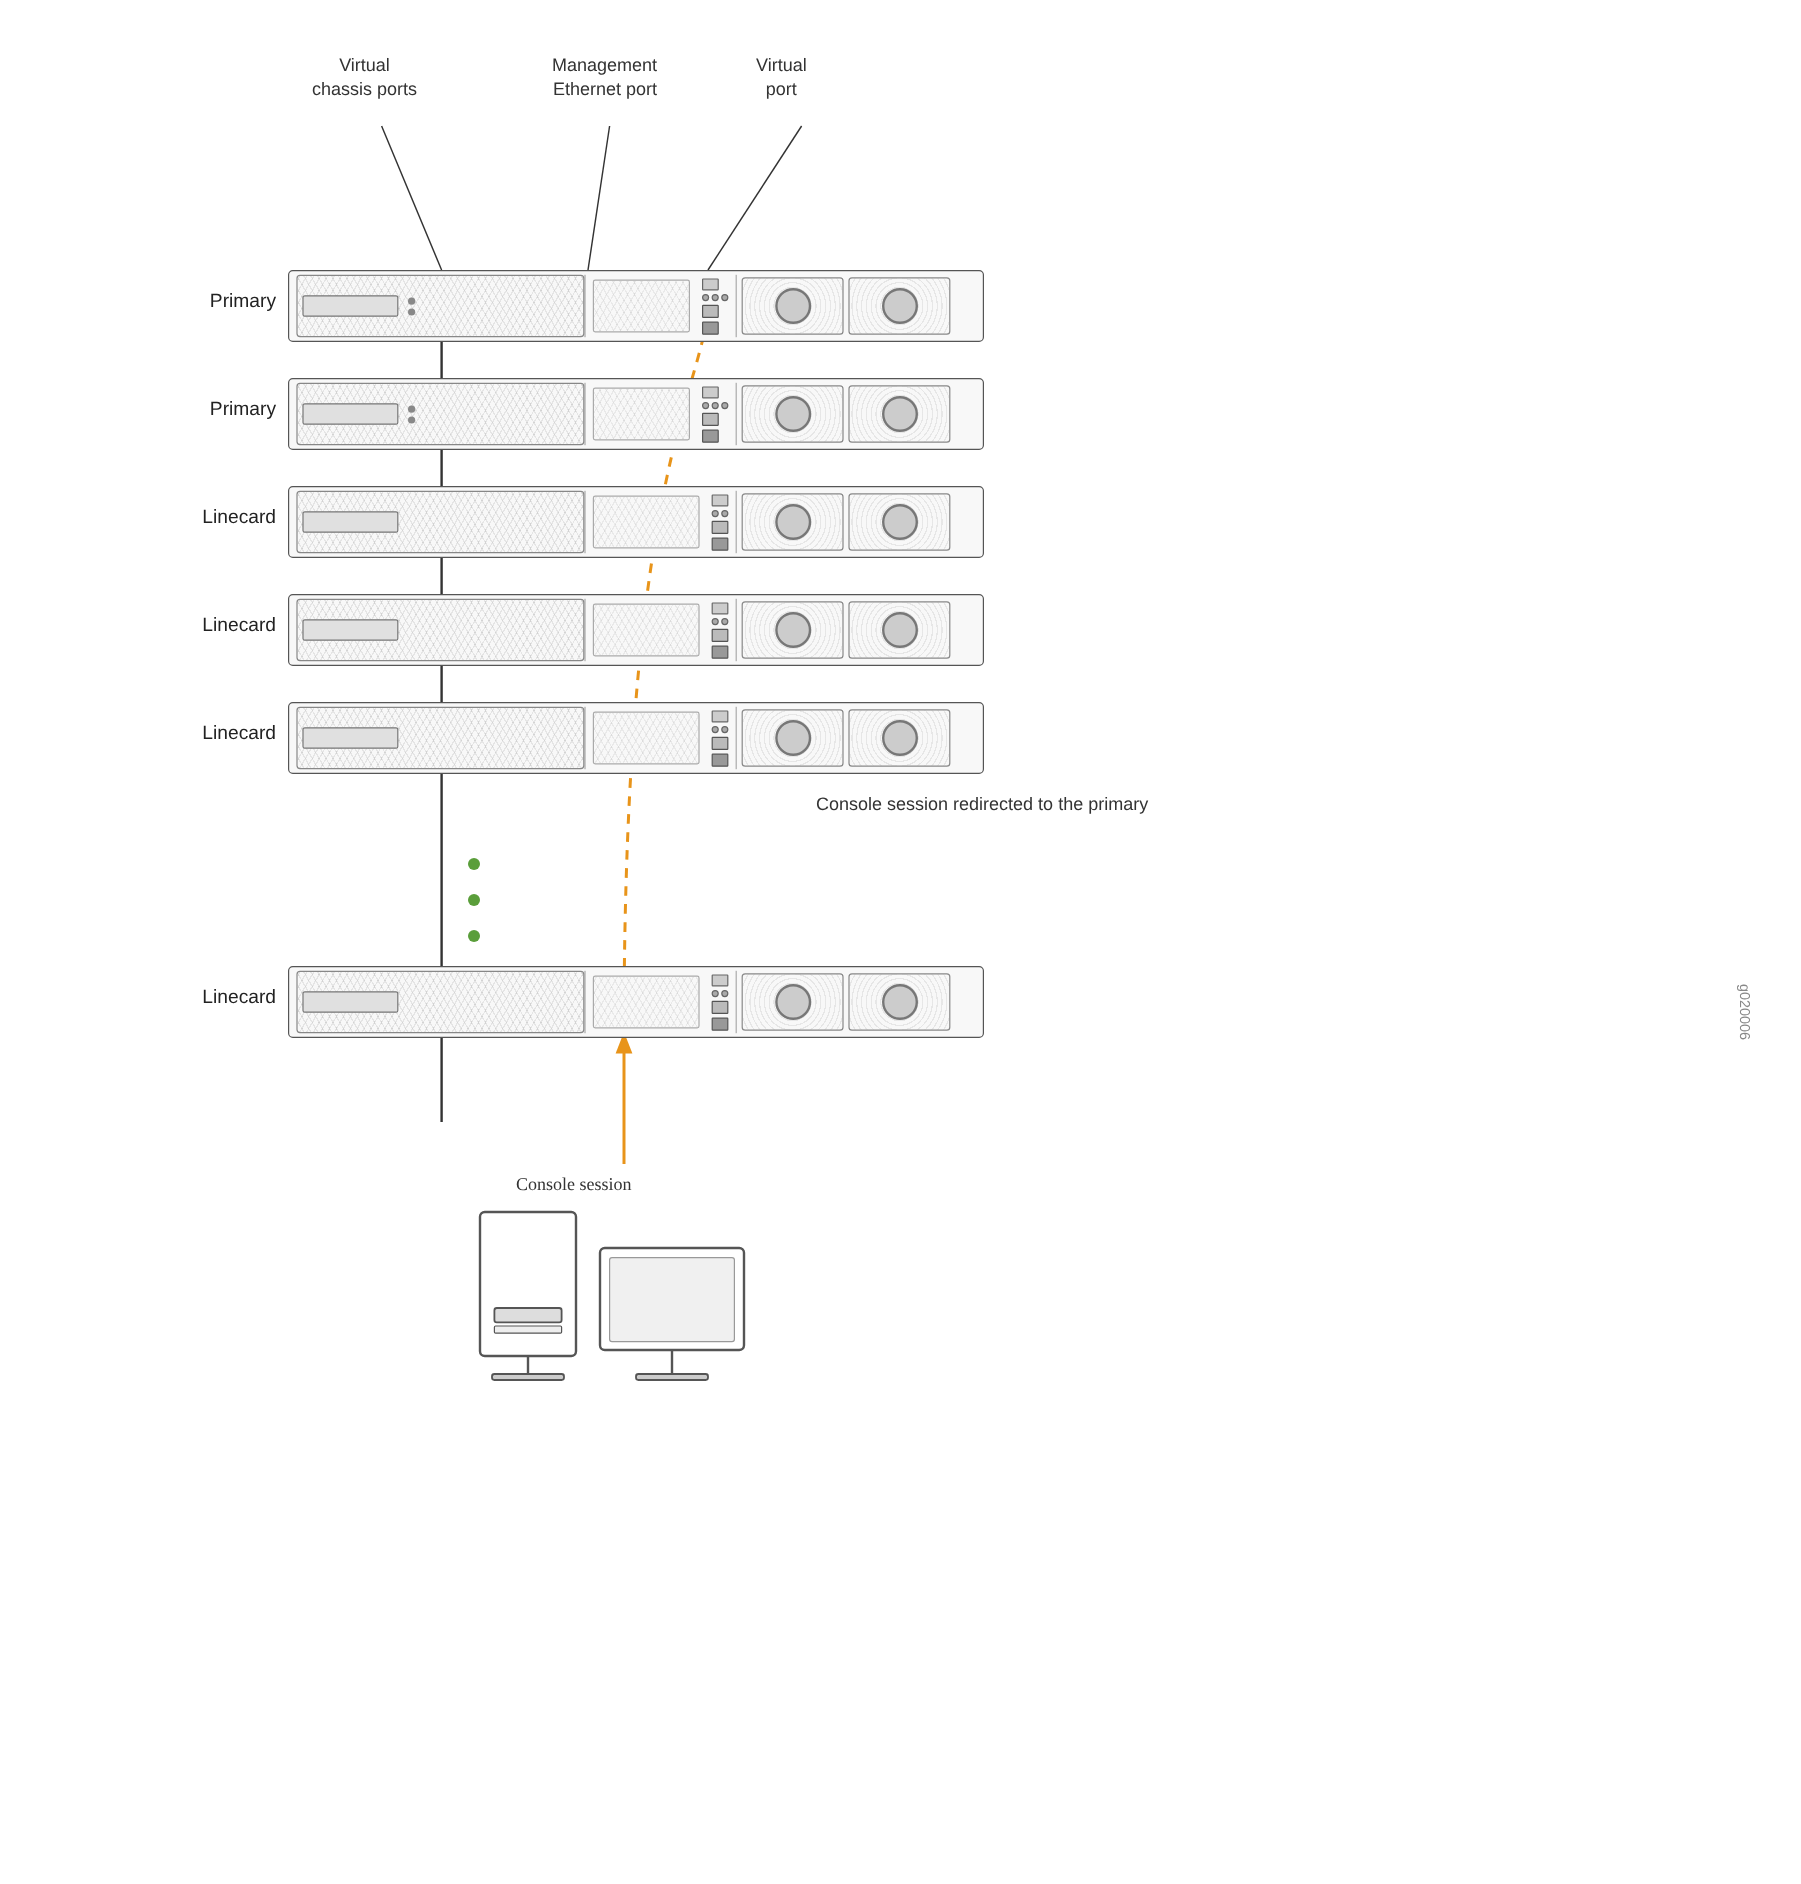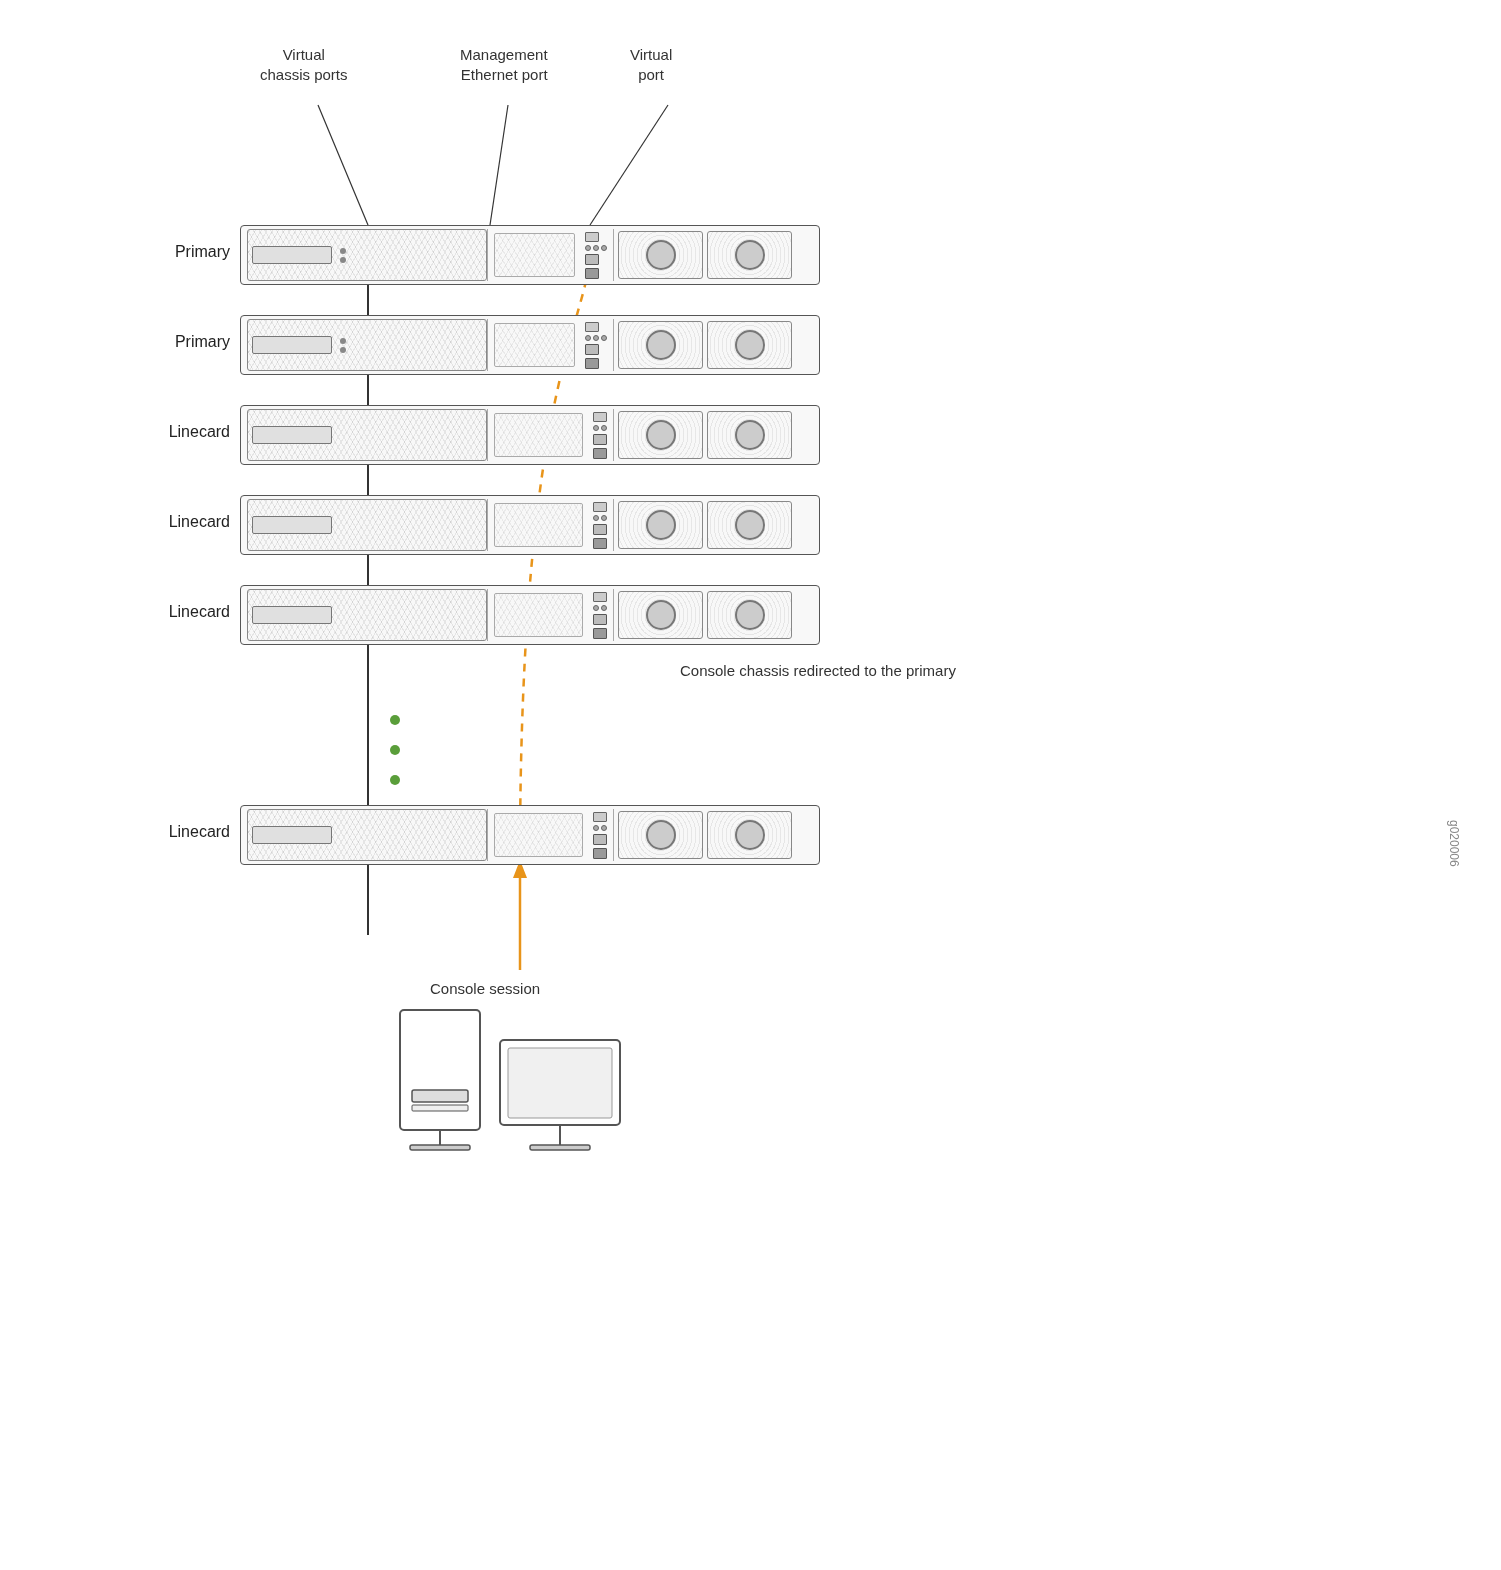--- a/index.html
+++ b/index.html
@@ -452,20 +452,20 @@
         <div class="power-module">
           <div class="power-connector"></div>
         </div>
         <div class="power-module">
           <div class="power-connector"></div>
         </div>
       </div>
     </div>
   </div>
 
-  <div class="label-console-session" style="top:980px;left:430px;">Console session</div>
-
-  <div class="label-console-redirected" style="position:absolute;top:660px;left:680px;font-size:15px;color:#333;line-height:1.5;">Console chassis
+  <div class="label-console-session" style="top:980px;left:430px;font-family:Liberation Serif, serif;">Console session</div>
+
+  <div class="label-console-redirected" style="position:absolute;top:660px;left:680px;font-size:15px;color:#333;line-height:1.5;">Console session
 redirected to the primary</div>
 
   <div class="watermark">g020006</div>
 
 </div>
 
 </body></html>

